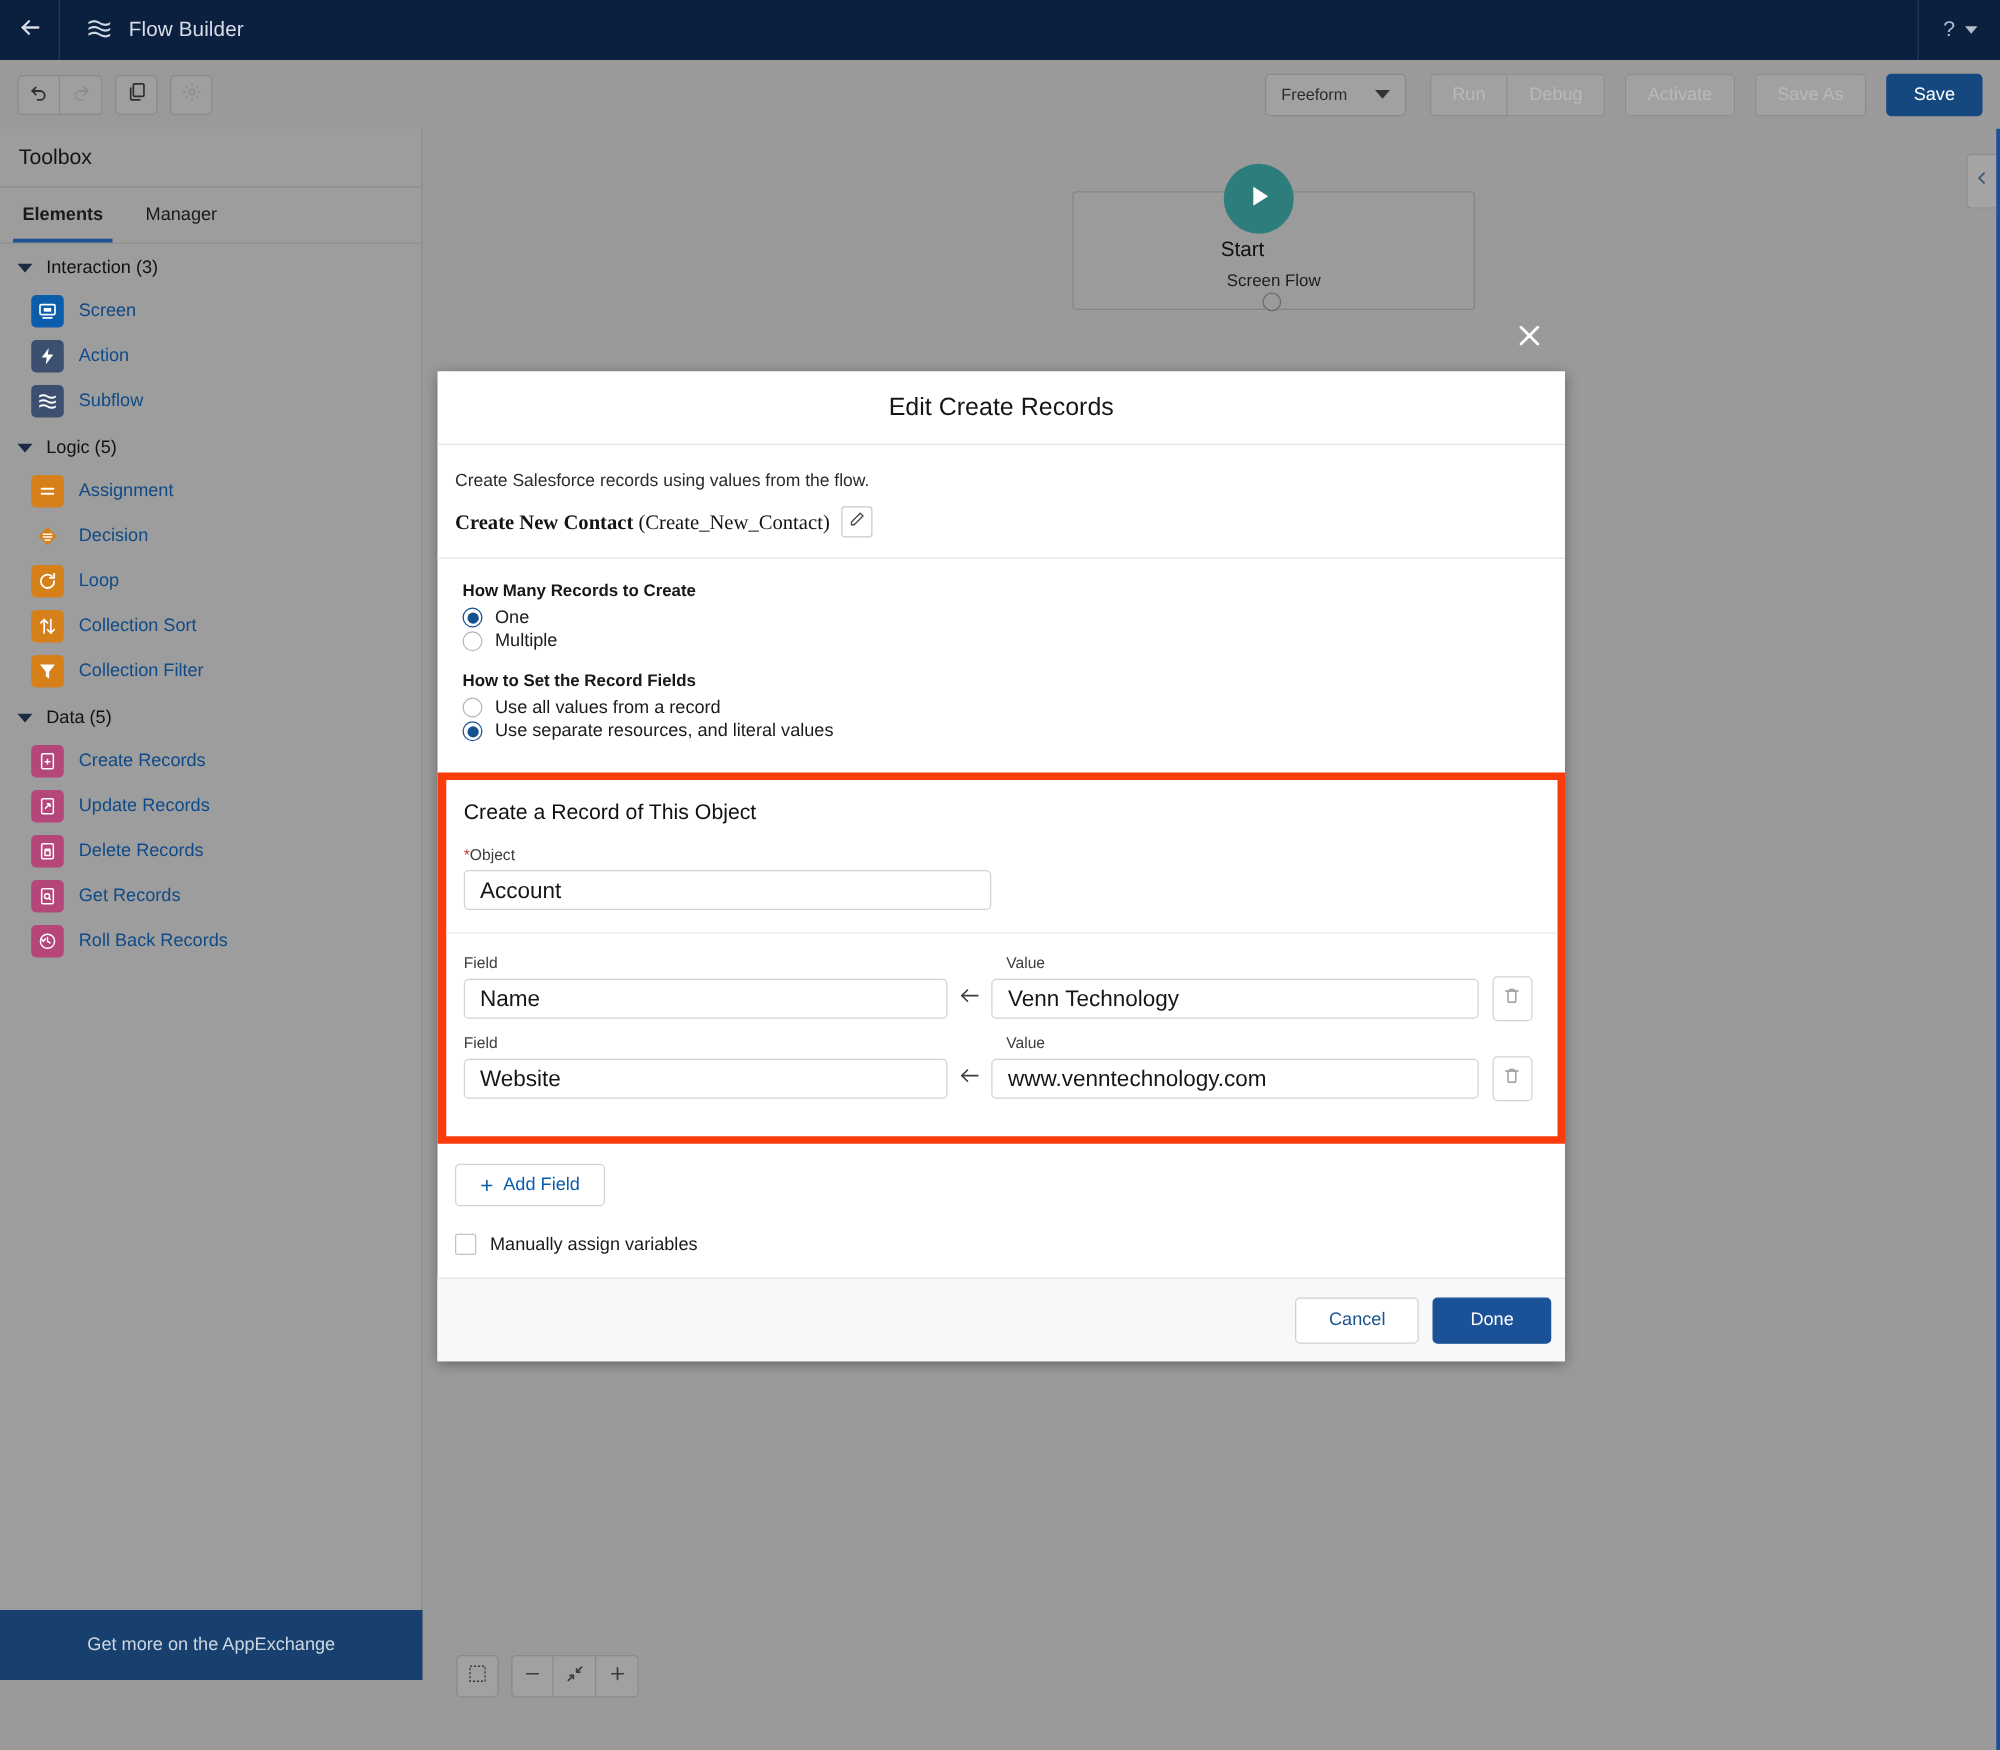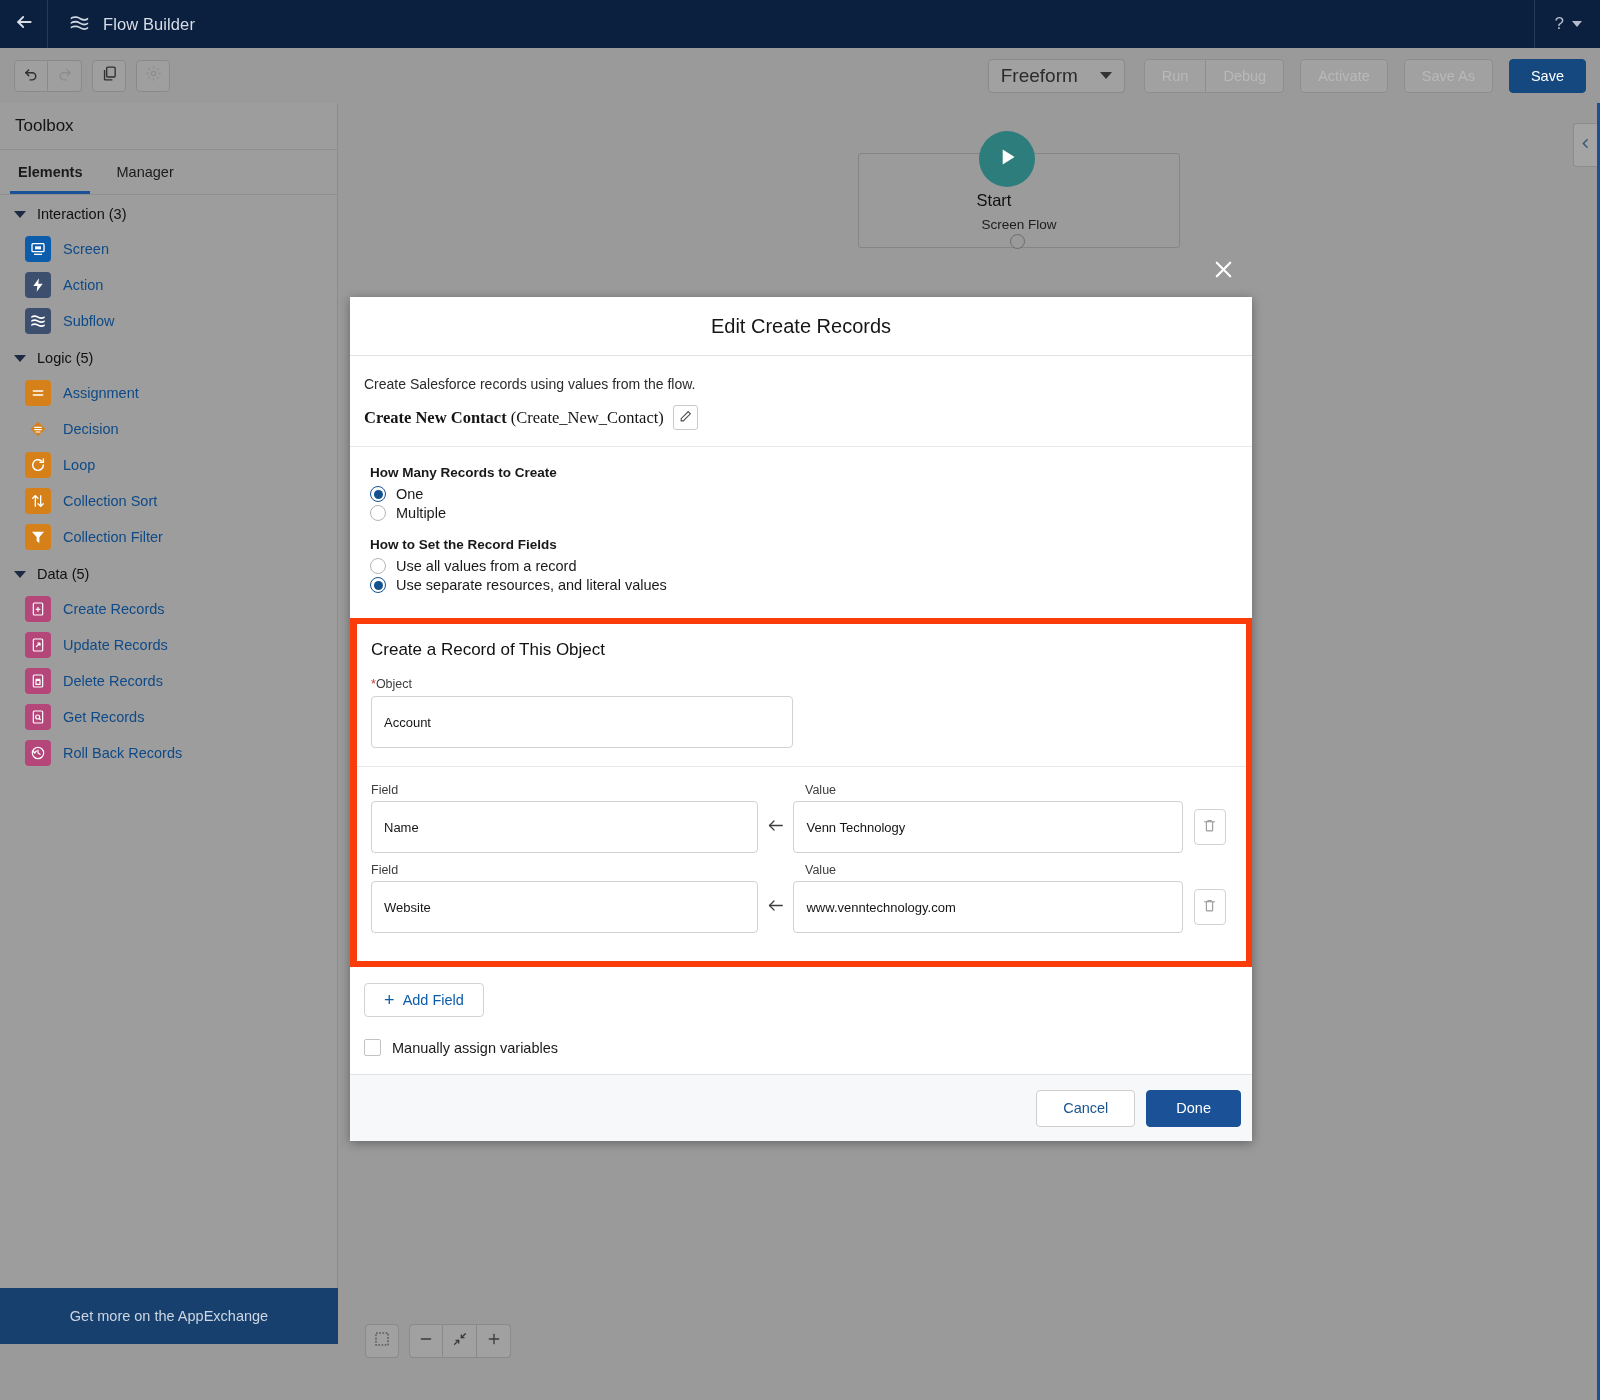--- a/index.html
+++ b/index.html
@@ -69,21 +69,21 @@
   .tb-solo { border-radius: 4px; margin-left: 10px; }
   .tb-btn svg { width: 17px; height: 17px; }
   .tb-right {
     margin-left: auto; display: flex; align-items: center; gap: 9px;
   }
   .sel-freeform {
     height: 34px; padding: 0 12px;
     background: rgba(255,255,255,0.07);
     border: 1px solid #8a8a8a; border-radius: 4px;
     display: flex; align-items: center; gap: 22px;
-    font-size: 19px; color: #2b2b2b; cursor: pointer; text-align: center;
+    font-size: 13px; color: #2b2b2b; cursor: pointer; text-align: center;
   }
   .sel-freeform .caret {
     width:0;height:0;border-left:6px solid transparent;
     border-right:6px solid transparent;border-top:7px solid #333;
   }
   .btn-group-actions { display: flex; margin-left: 10px; }
   .btn-ghost {
     height: 34px; padding: 0 17px;
     background: rgba(255,255,255,0.08);
     border: 1px solid #8e8e8e;
@@ -287,23 +287,23 @@
   .highlight-box {
     border: 6px solid #fa3c0a;
     border-left-width: 7px;
     margin: 0 0 0 0;
   }
   .hl-section { padding: 16px 20px 18px 14px; }
   .hl-title { font-size: 17px; color: #111; margin-bottom: 17px; }
   .req-label { font-size: 12.5px; color: #3d3d3d; margin-bottom: 5px; }
   .req-label .star { color: #c23934; }
   .inp {
-    height: 52px; border: 1px solid #d2d2d2; border-radius: 4px;
+    height: 32px; border: 1px solid #d2d2d2; border-radius: 4px;
     background: #fff; display: flex; align-items: center;
-    padding: 0 12px; font-size: 13px; color: #161616;
+    padding: 0 12px; font-size: 18px; color: #161616;
     cursor: text;
   }
   .obj-input { width: 422px; }
   .hl-divider { height: 1px; background: #e8e8e8; }
 
   .fv-header-row { display: flex; margin-bottom: 4px; }
   .fv-col-field { width: 398px; font-size: 12.5px; color: #3d3d3d; }
   .fv-arrow-sp { width: 36px; }
   .fv-col-value { width: 400px; font-size: 12.5px; color: #3d3d3d; }
   .fv-row {

